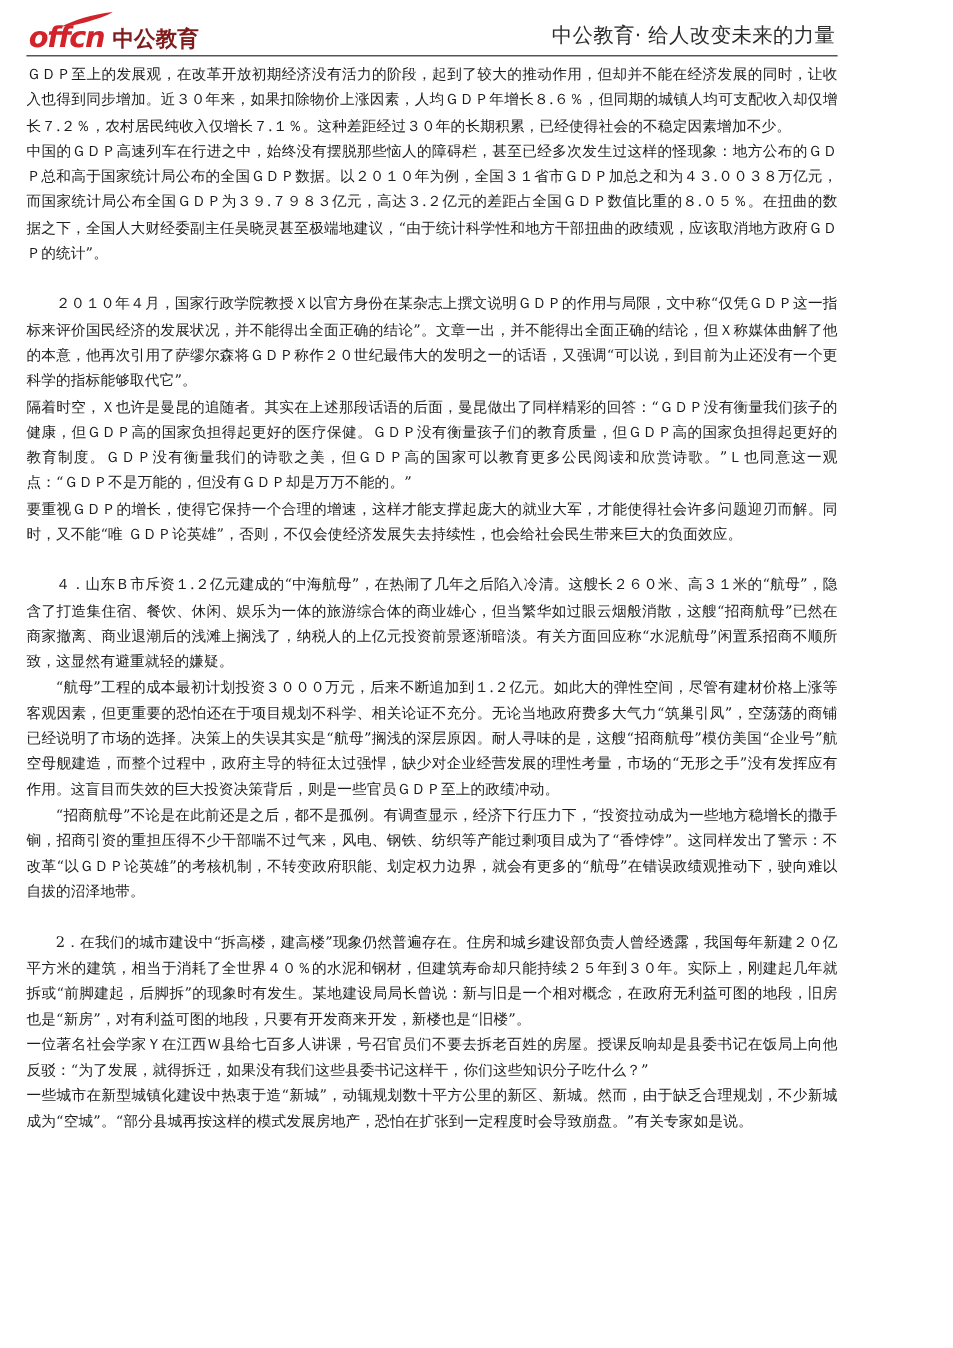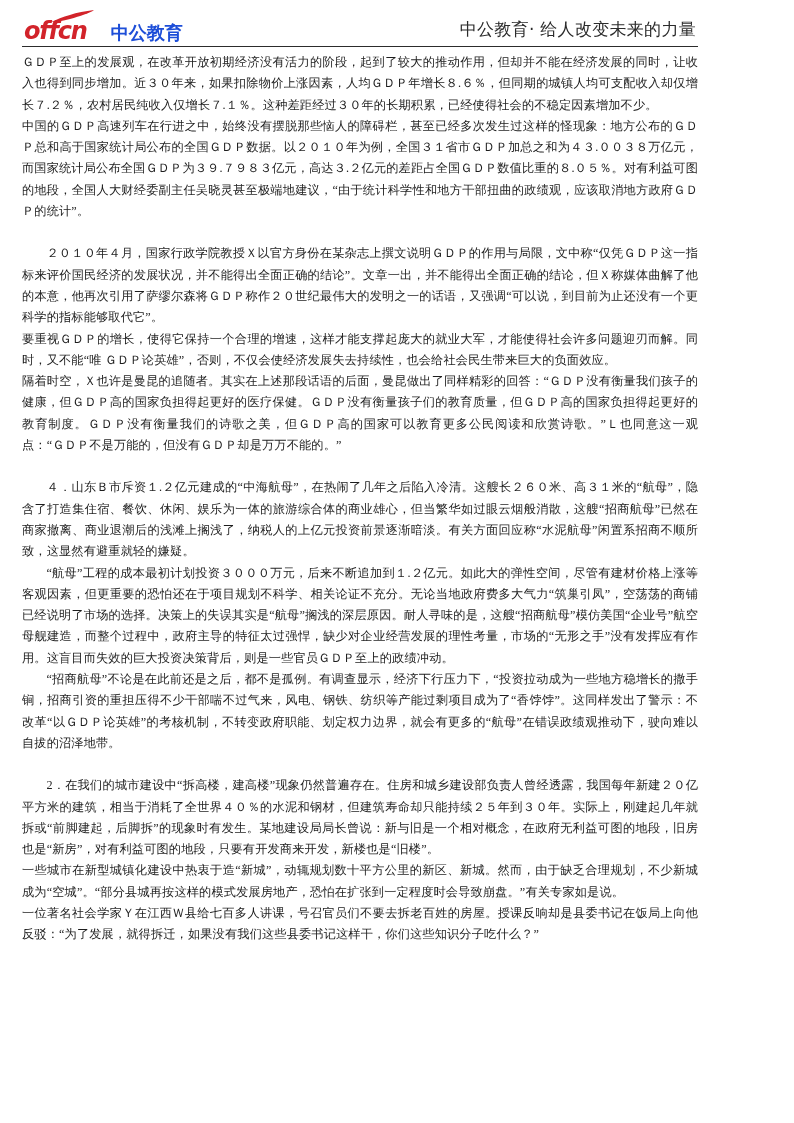--- a/index.html
+++ b/index.html
@@ -57,22 +57,22 @@
     top: -9px;
     left: 26px;
     width: 52px;
     height: 13px;
     overflow: visible;
   }
   .brand-cn {
     font-family: "DejaVu Sans", "Liberation Sans", sans-serif;
     font-weight: bold;
     font-size: 18px;
-    color: #1d4ed8;
-    margin-left: 24px;
+    color: #7f1d1d;
+    margin-left: 7px;
     letter-spacing: 0px;
     line-height: 1;
     padding-bottom: 1px;
   }
   .tagline {
     font-family: "DejaVu Sans", "Liberation Sans", sans-serif;
     font-size: 17px;
     color: #2b2b2b;
     letter-spacing: 0.3px;
     padding-bottom: 5px;
@@ -91,21 +91,20 @@
   }
   p.para {
     margin: 0;
     font-size: 12.2px;
     line-height: 21.3px;
     text-align: justify;
     text-justify: inter-ideograph;
     letter-spacing: 0.15px;
     color: #1d1d1d;
     white-space: normal;
-    font-family: Liberation Serif, serif;
   }
   p.indent {
     text-indent: 2em;
   }
   .gap {
     height: 21px;
   }
 </style>
 </head>
 <body>
@@ -125,34 +124,34 @@
       <span class="brand-cn">中公教育</span>
     </div>
     <div class="tagline">中公教育·  给人改变未来的力量</div>
   </div>
 
   <div class="rule"></div>
 
   <div class="content">
 
     <p class="para">ＧＤＰ至上的发展观，在改革开放初期经济没有活力的阶段，起到了较大的推动作用，但却并不能在经济发展的同时，让收入也得到同步增加。近３０年来，如果扣除物价上涨因素，人均ＧＤＰ年增长８.６％，但同期的城镇人均可支配收入却仅增长７.２％，农村居民纯收入仅增长７.１％。这种差距经过３０年的长期积累，已经使得社会的不稳定因素增加不少。</p>
-    <p class="para">中国的ＧＤＰ高速列车在行进之中，始终没有摆脱那些恼人的障碍栏，甚至已经多次发生过这样的怪现象：地方公布的ＧＤＰ总和高于国家统计局公布的全国ＧＤＰ数据。以２０１０年为例，全国３１省市ＧＤＰ加总之和为４３.００３８万亿元，而国家统计局公布全国ＧＤＰ为３９.７９８３亿元，高达３.２亿元的差距占全国ＧＤＰ数值比重的８.０５％。对有利益可图的地段，全国人大财经委副主任吴晓灵甚至极端地建议，“由于统计科学性和地方干部扭曲的政绩观，应该取消地方政府ＧＤＰ的统计”。</p>
+    <p class="para">中国的ＧＤＰ高速列车在行进之中，始终没有摆脱那些恼人的障碍栏，甚至已经多次发生过这样的怪现象：地方公布的ＧＤＰ总和高于国家统计局公布的全国ＧＤＰ数据。以２０１０年为例，全国３１省市ＧＤＰ加总之和为４３.００３８万亿元，而国家统计局公布全国ＧＤＰ为３９.７９８３亿元，高达３.２亿元的差距占全国ＧＤＰ数值比重的８.０５％。在扭曲的数据之下，全国人大财经委副主任吴晓灵甚至极端地建议，“由于统计科学性和地方干部扭曲的政绩观，应该取消地方政府ＧＤＰ的统计”。</p>
 
     <div class="gap"></div>
 
     <p class="para indent">２０１０年４月，国家行政学院教授Ｘ以官方身份在某杂志上撰文说明ＧＤＰ的作用与局限，文中称“仅凭ＧＤＰ这一指标来评价国民经济的发展状况，并不能得出全面正确的结论”。文章一出，并不能得出全面正确的结论，但Ｘ称媒体曲解了他的本意，他再次引用了萨缪尔森将ＧＤＰ称作２０世纪最伟大的发明之一的话语，又强调“可以说，到目前为止还没有一个更科学的指标能够取代它”。</p>
+    <p class="para">隔着时空，Ｘ也许是曼昆的追随者。其实在上述那段话语的后面，曼昆做出了同样精彩的回答：“ＧＤＰ没有衡量我们孩子的健康，但ＧＤＰ高的国家负担得起更好的医疗保健。ＧＤＰ没有衡量孩子们的教育质量，但ＧＤＰ高的国家负担得起更好的教育制度。ＧＤＰ没有衡量我们的诗歌之美，但ＧＤＰ高的国家可以教育更多公民阅读和欣赏诗歌。”Ｌ也同意这一观点：“ＧＤＰ不是万能的，但没有ＧＤＰ却是万万不能的。”</p>
     <p class="para">要重视ＧＤＰ的增长，使得它保持一个合理的增速，这样才能支撑起庞大的就业大军，才能使得社会许多问题迎刃而解。同时，又不能“唯 ＧＤＰ论英雄”，否则，不仅会使经济发展失去持续性，也会给社会民生带来巨大的负面效应。</p>
-    <p class="para">隔着时空，Ｘ也许是曼昆的追随者。其实在上述那段话语的后面，曼昆做出了同样精彩的回答：“ＧＤＰ没有衡量我们孩子的健康，但ＧＤＰ高的国家负担得起更好的医疗保健。ＧＤＰ没有衡量孩子们的教育质量，但ＧＤＰ高的国家负担得起更好的教育制度。ＧＤＰ没有衡量我们的诗歌之美，但ＧＤＰ高的国家可以教育更多公民阅读和欣赏诗歌。”Ｌ也同意这一观点：“ＧＤＰ不是万能的，但没有ＧＤＰ却是万万不能的。”</p>
 
     <div class="gap"></div>
 
     <p class="para indent">４．山东Ｂ市斥资１.２亿元建成的“中海航母”，在热闹了几年之后陷入冷清。这艘长２６０米、高３１米的“航母”，隐含了打造集住宿、餐饮、休闲、娱乐为一体的旅游综合体的商业雄心，但当繁华如过眼云烟般消散，这艘“招商航母”已然在商家撤离、商业退潮后的浅滩上搁浅了，纳税人的上亿元投资前景逐渐暗淡。有关方面回应称“水泥航母”闲置系招商不顺所致，这显然有避重就轻的嫌疑。</p>
     <p class="para indent">“航母”工程的成本最初计划投资３０００万元，后来不断追加到１.２亿元。如此大的弹性空间，尽管有建材价格上涨等客观因素，但更重要的恐怕还在于项目规划不科学、相关论证不充分。无论当地政府费多大气力“筑巢引凤”，空荡荡的商铺已经说明了市场的选择。决策上的失误其实是“航母”搁浅的深层原因。耐人寻味的是，这艘“招商航母”模仿美国“企业号”航空母舰建造，而整个过程中，政府主导的特征太过强悍，缺少对企业经营发展的理性考量，市场的“无形之手”没有发挥应有作用。这盲目而失效的巨大投资决策背后，则是一些官员ＧＤＰ至上的政绩冲动。</p>
     <p class="para indent">“招商航母”不论是在此前还是之后，都不是孤例。有调查显示，经济下行压力下，“投资拉动成为一些地方稳增长的撒手锏，招商引资的重担压得不少干部喘不过气来，风电、钢铁、纺织等产能过剩项目成为了“香饽饽”。这同样发出了警示：不改革“以ＧＤＰ论英雄”的考核机制，不转变政府职能、划定权力边界，就会有更多的“航母”在错误政绩观推动下，驶向难以自拔的沼泽地带。</p>
 
     <div class="gap"></div>
 
     <p class="para indent">2．在我们的城市建设中“拆高楼，建高楼”现象仍然普遍存在。住房和城乡建设部负责人曾经透露，我国每年新建２０亿平方米的建筑，相当于消耗了全世界４０％的水泥和钢材，但建筑寿命却只能持续２５年到３０年。实际上，刚建起几年就拆或“前脚建起，后脚拆”的现象时有发生。某地建设局局长曾说：新与旧是一个相对概念，在政府无利益可图的地段，旧房也是“新房”，对有利益可图的地段，只要有开发商来开发，新楼也是“旧楼”。</p>
+    <p class="para">一位著名社会学家Ｙ在江西Ｗ县给七百多人讲课，号召官员们不要去拆老百姓的房屋。授课反响却是县委书记在饭局上向他反驳：“为了发展，就得拆迁，如果没有我们这些县委书记这样干，你们这些知识分子吃什么？”</p>
     <p class="para">一些城市在新型城镇化建设中热衷于造“新城”，动辄规划数十平方公里的新区、新城。然而，由于缺乏合理规划，不少新城成为“空城”。“部分县城再按这样的模式发展房地产，恐怕在扩张到一定程度时会导致崩盘。”有关专家如是说。</p>
-    <p class="para">一位著名社会学家Ｙ在江西Ｗ县给七百多人讲课，号召官员们不要去拆老百姓的房屋。授课反响却是县委书记在饭局上向他反驳：“为了发展，就得拆迁，如果没有我们这些县委书记这样干，你们这些知识分子吃什么？”</p>
 
   </div>
 </div>
 
 </body></html>

